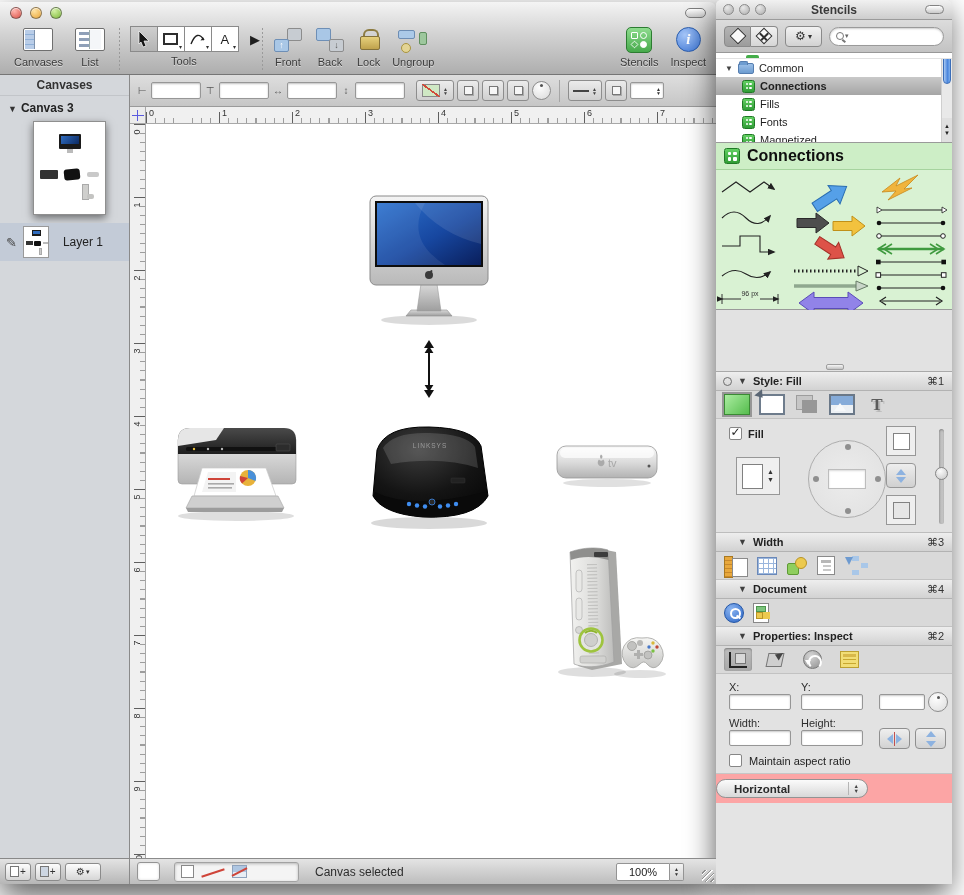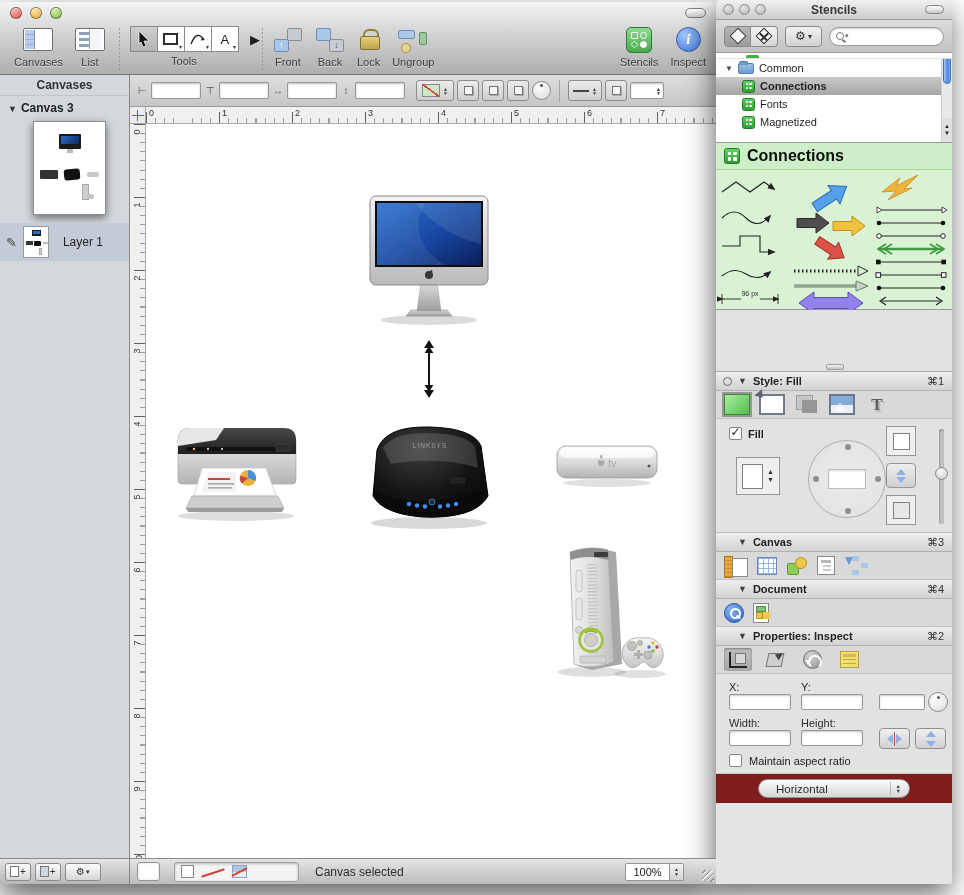--- a/index.html
+++ b/index.html
@@ -127,21 +127,21 @@
 .main-status{position:absolute;left:130px;bottom:0;width:586px;height:26px;background:linear-gradient(#e4e4e4,#bcbcbc);border-top:1px solid #8b8b8b;display:flex;align-items:center;z-index:3;}
 .swatch-btn{width:23px;height:19px;margin-left:7px;border:1px solid #949494;border-radius:3px;background:#fff;box-shadow:inset 0 0 3px rgba(0,0,0,.15);}
 .tray{margin-left:14px;width:125px;height:20px;background:#f4f4f4;border:1px solid #a2a2a2;border-radius:3px;box-shadow:inset 0 1px 3px rgba(0,0,0,.25);display:flex;align-items:center;gap:7px;padding:0 6px;}
 .tr-fill{width:13px;height:13px;border:1px solid #888;background:#fff;}
 .tr-line{width:24px;height:13px;position:relative;}
 .tr-line::after{content:"";position:absolute;left:0;right:0;top:50%;height:2px;background:#cf4439;transform:rotate(-18deg);}
 .tr-img{width:15px;height:13px;border:1px solid #8fa3bd;background:linear-gradient(#aec6e2 55%,#e8eef5 55%);position:relative;}
 .tr-img::after{content:"";position:absolute;left:-2px;right:-2px;top:5px;height:2px;background:#cf4439;transform:rotate(-28deg);}
 .status-text{margin-left:16px;font-size:12px;color:#2d2d2d;}
 .zoom-ctl{position:absolute;right:32px;display:flex;align-items:center;}
-.zoom-field{width:45px;height:18px;background:#fff;border:1px solid #949494;border-radius:2px 0 0 2px;font-size:11px;color:#222;display:flex;align-items:center;justify-content:center;}
+.zoom-field{width:54px;height:18px;background:#fff;border:1px solid #949494;border-radius:2px 0 0 2px;font-size:11px;color:#222;display:flex;align-items:center;justify-content:center;}
 .zoom-stp{width:14px;height:18px;border:1px solid #949494;border-left:none;border-radius:0 2px 2px 0;background:linear-gradient(#f4f4f4,#d2d2d2);display:flex;flex-direction:column;align-items:center;justify-content:center;font-size:5px;line-height:5px;color:#333;}
 .grip{position:absolute;right:2px;bottom:2px;width:12px;height:12px;background:repeating-linear-gradient(135deg,transparent 0 2px,#8f8f8f 2px 3px,#fdfdfd 3px 4px);}
 
 
 .stencils-window{position:absolute;left:716px;top:0;width:236px;height:884px;background:#e4e4e4;border-radius:5px 5px 0 0;overflow:hidden;box-shadow:-2px 10px 28px rgba(0,0,0,.6);}
 .st-titlebar{height:20px;background:linear-gradient(#f1f1f1,#cdcdcd);border-bottom:1px solid #9b9b9b;position:relative;display:flex;align-items:center;}
 .glight{width:11px;height:11px;border-radius:50%;border:1px solid #8b8b8b;background:radial-gradient(circle at 35% 30%,#e9e9e9,#adadad);}
 .st-lights{display:flex;gap:5px;margin-left:7px;z-index:2;}
 .st-title{position:absolute;left:0;right:0;text-align:center;font-size:12px;font-weight:bold;color:#3a3a3a;}
 .st-pill{position:absolute;right:8px;top:5px;width:19px;height:9px;border-radius:5px;border:1px solid #828282;background:linear-gradient(#fff,#cacaca);}
@@ -267,21 +267,21 @@
 .fh-bar{width:1.5px;height:14px;background:#c05050;}
 .flip-btn.v{flex-direction:column;}
 .fv-bar{width:14px;height:1.5px;background:#c05050;}
 .geo-chk{position:absolute;left:13px;top:80px;display:flex;align-items:center;gap:7px;}
 .sliders{position:relative;height:52px;background:#e2e2e2;border-top:1px solid #f4f4f4;}
 .sl-lb{position:absolute;top:5px;font-size:11px;color:#2e2e2e;}
 .sl-track{position:absolute;top:26px;height:5px;border-radius:3px;background:linear-gradient(#aeaeae,#c6c6c6);box-shadow:inset 0 1px 2px rgba(0,0,0,.3);}
 .sl-thumb{position:absolute;top:-6px;width:14px;height:15px;background:linear-gradient(#fcfcfc,#d4d4d4);clip-path:polygon(0 0,100% 0,100% 55%,50% 100%,0 55%);filter:drop-shadow(0 1px 1px rgba(0,0,0,.4));}
 .sl-ticks{position:absolute;top:38px;height:4px;display:flex;justify-content:space-between;}
 .sl-ticks i{width:1px;height:4px;background:#9a9a9a;}
-.orient-row{height:29px;background:#7f1d1d;display:flex;align-items:center;justify-content:center;}
+.orient-row{height:29px;background:#fca5a5;display:flex;align-items:center;font-weight:bold;}
 .orient-sel{width:152px;height:19px;border-radius:10px;border:1px solid #939393;background:linear-gradient(#fbfbfb,#d8d8d8);display:flex;align-items:center;padding:0 8px 0 17px;font-size:11.5px;color:#2a2a2a;position:relative;}
 .orient-sel .cv{margin-left:auto;display:flex;flex-direction:column;font-size:5.5px;line-height:5px;color:#444;border-left:1px solid #b5b5b5;padding-left:5px;height:13px;justify-content:center;}
 </style>
 </head>
 <body>
 
 <div class="main-window">
   <div class="chrome">
     <div class="titlebar">
       <div class="traffic">
@@ -711,20 +711,29 @@
         </span>
       <span>Connections</span>
     </div>
     <div class="srow">
       <span class="st-ic">
           <i></i>
           <i></i>
           <i></i>
           <i></i>
         </span>
+      <span>Fills</span>
+    </div>
+    <div class="srow">
+      <span class="st-ic">
+          <i></i>
+          <i></i>
+          <i></i>
+          <i></i>
+        </span>
       <span>Fonts</span>
     </div>
     <div class="srow">
       <span class="st-ic">
           <i></i>
           <i></i>
           <i></i>
           <i></i>
         </span>
       <span>Magnetized</span>
@@ -865,21 +874,21 @@
       <div class="fb-btn" style="right:36px;top:76px;width:30px;height:30px">
           <span class="fb-inner" style="background:#e6e6e6"></span>
         </div>
       <div class="vslider">
           <span class="vthumb"></span>
         </div>
     </div>
 
     <div class="insp-header indent">
       <span class="tri">▼</span>
-      <span class="hl">Canvas</span>
+      <span class="hl">Width</span>
       <span class="hk">⌘3</span>
     </div>
     <div class="icons-row">
       <span class="ci ci-ruler"></span>
       <span class="ci ci-grid"></span>
       <span class="ci ci-shapes"></span>
       <span class="ci ci-outline"></span>
       <span class="ci ci-tree"></span>
     </div>
 

